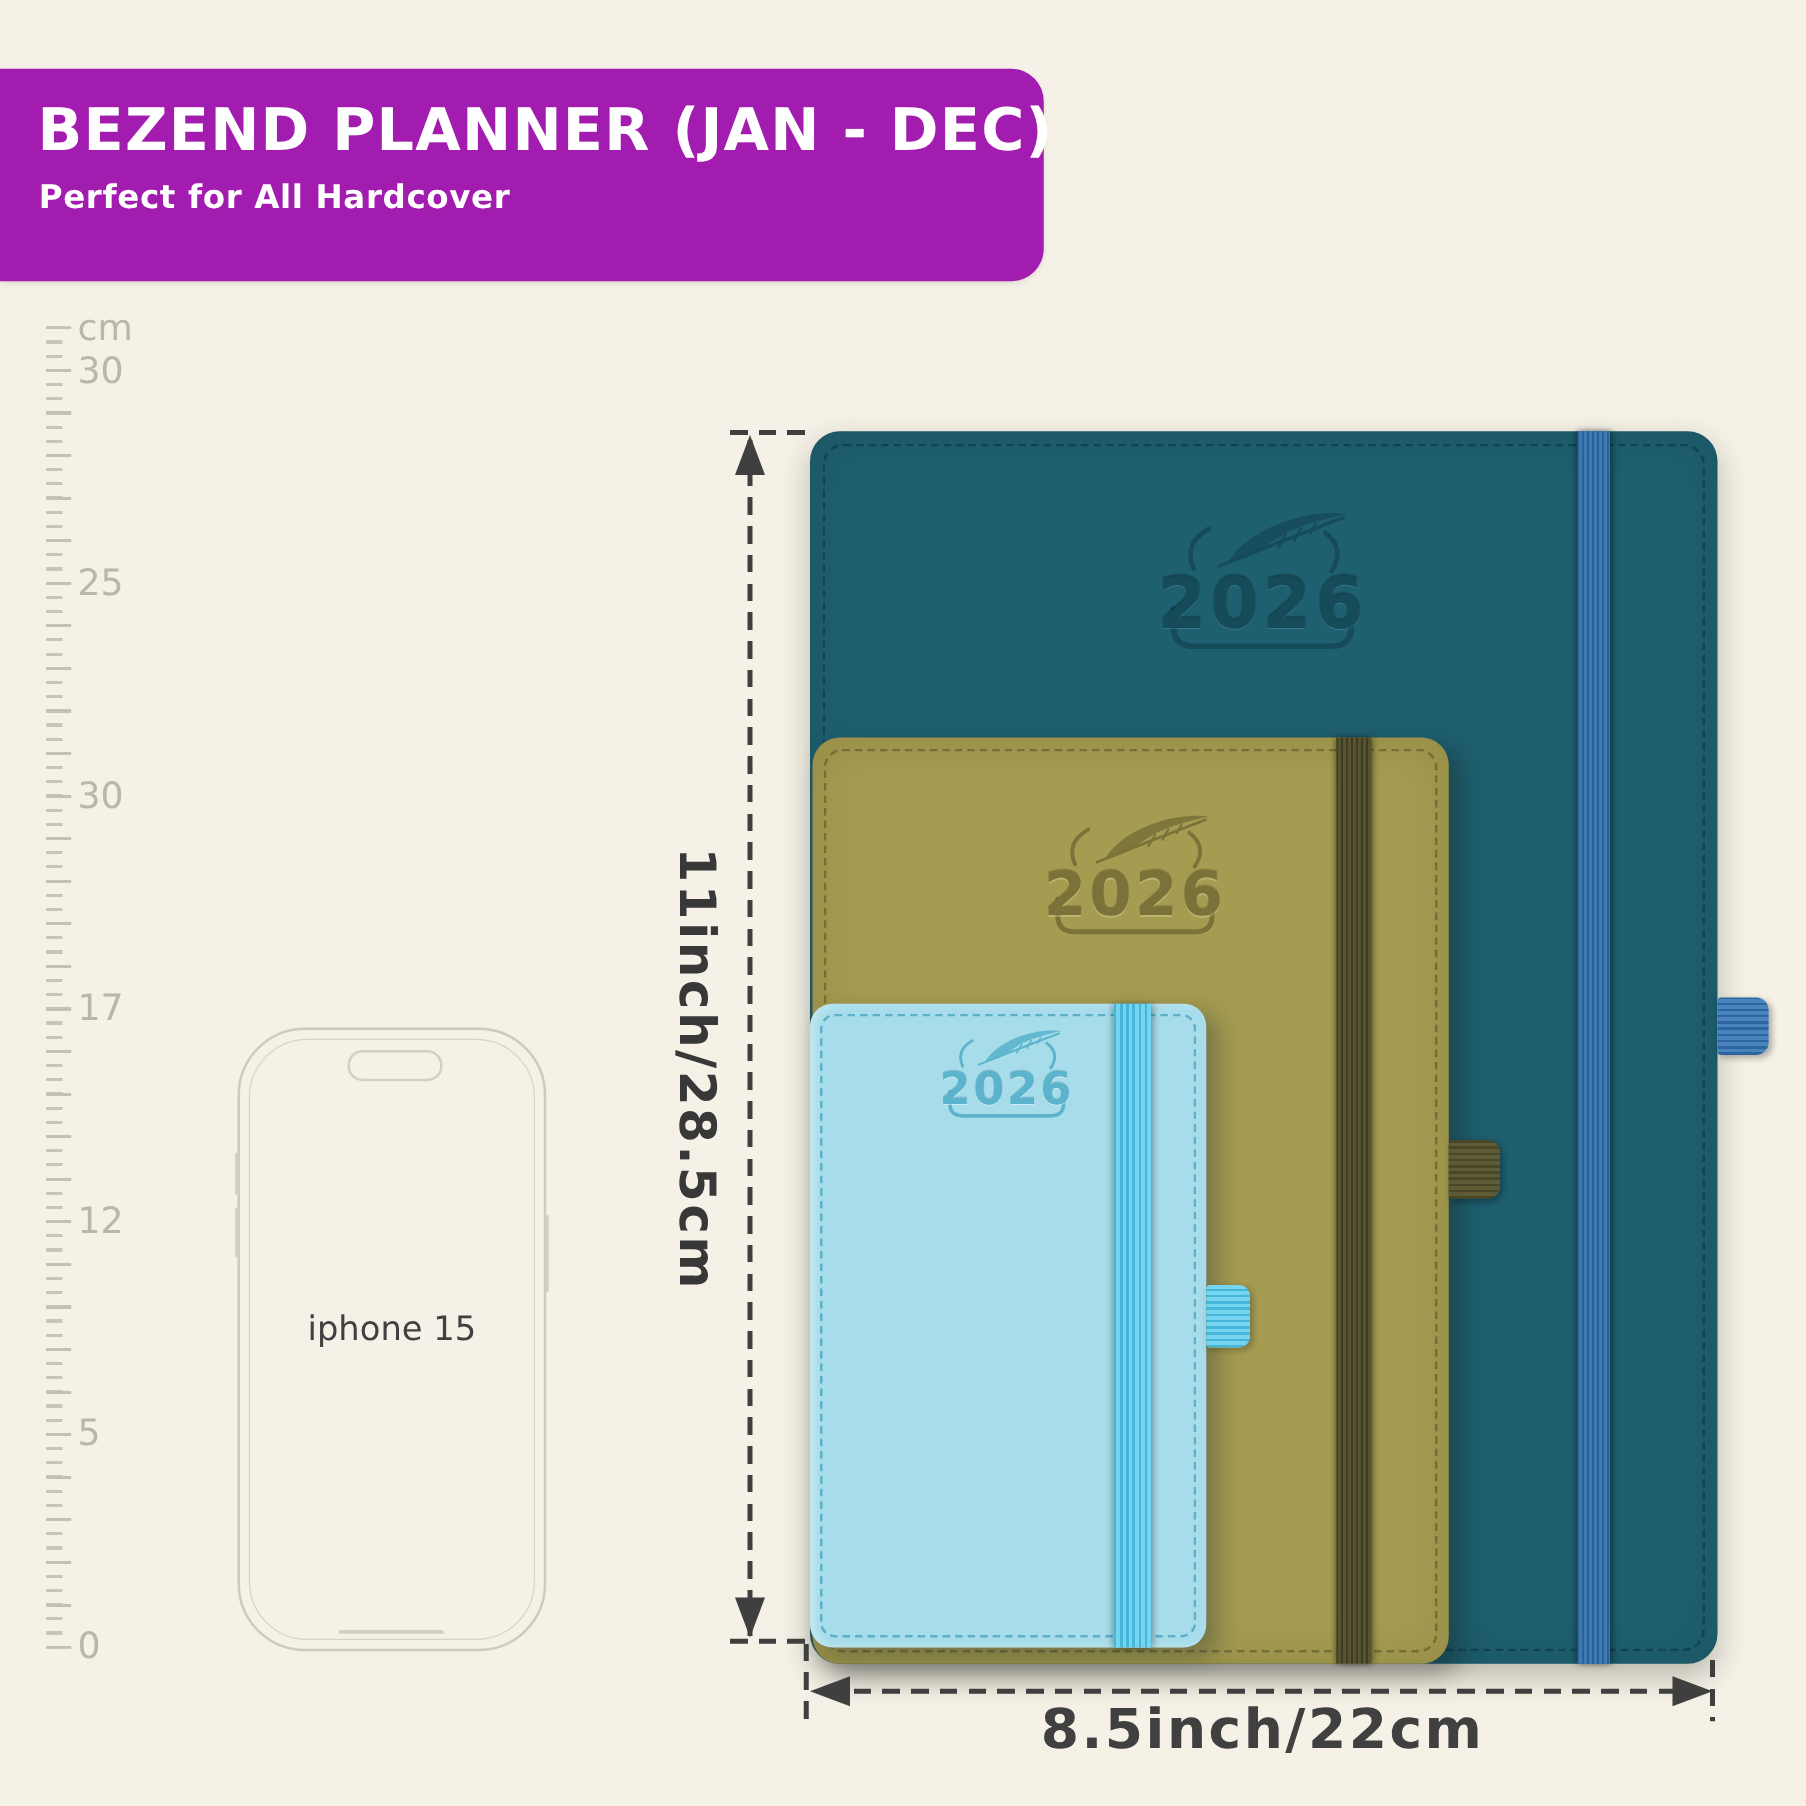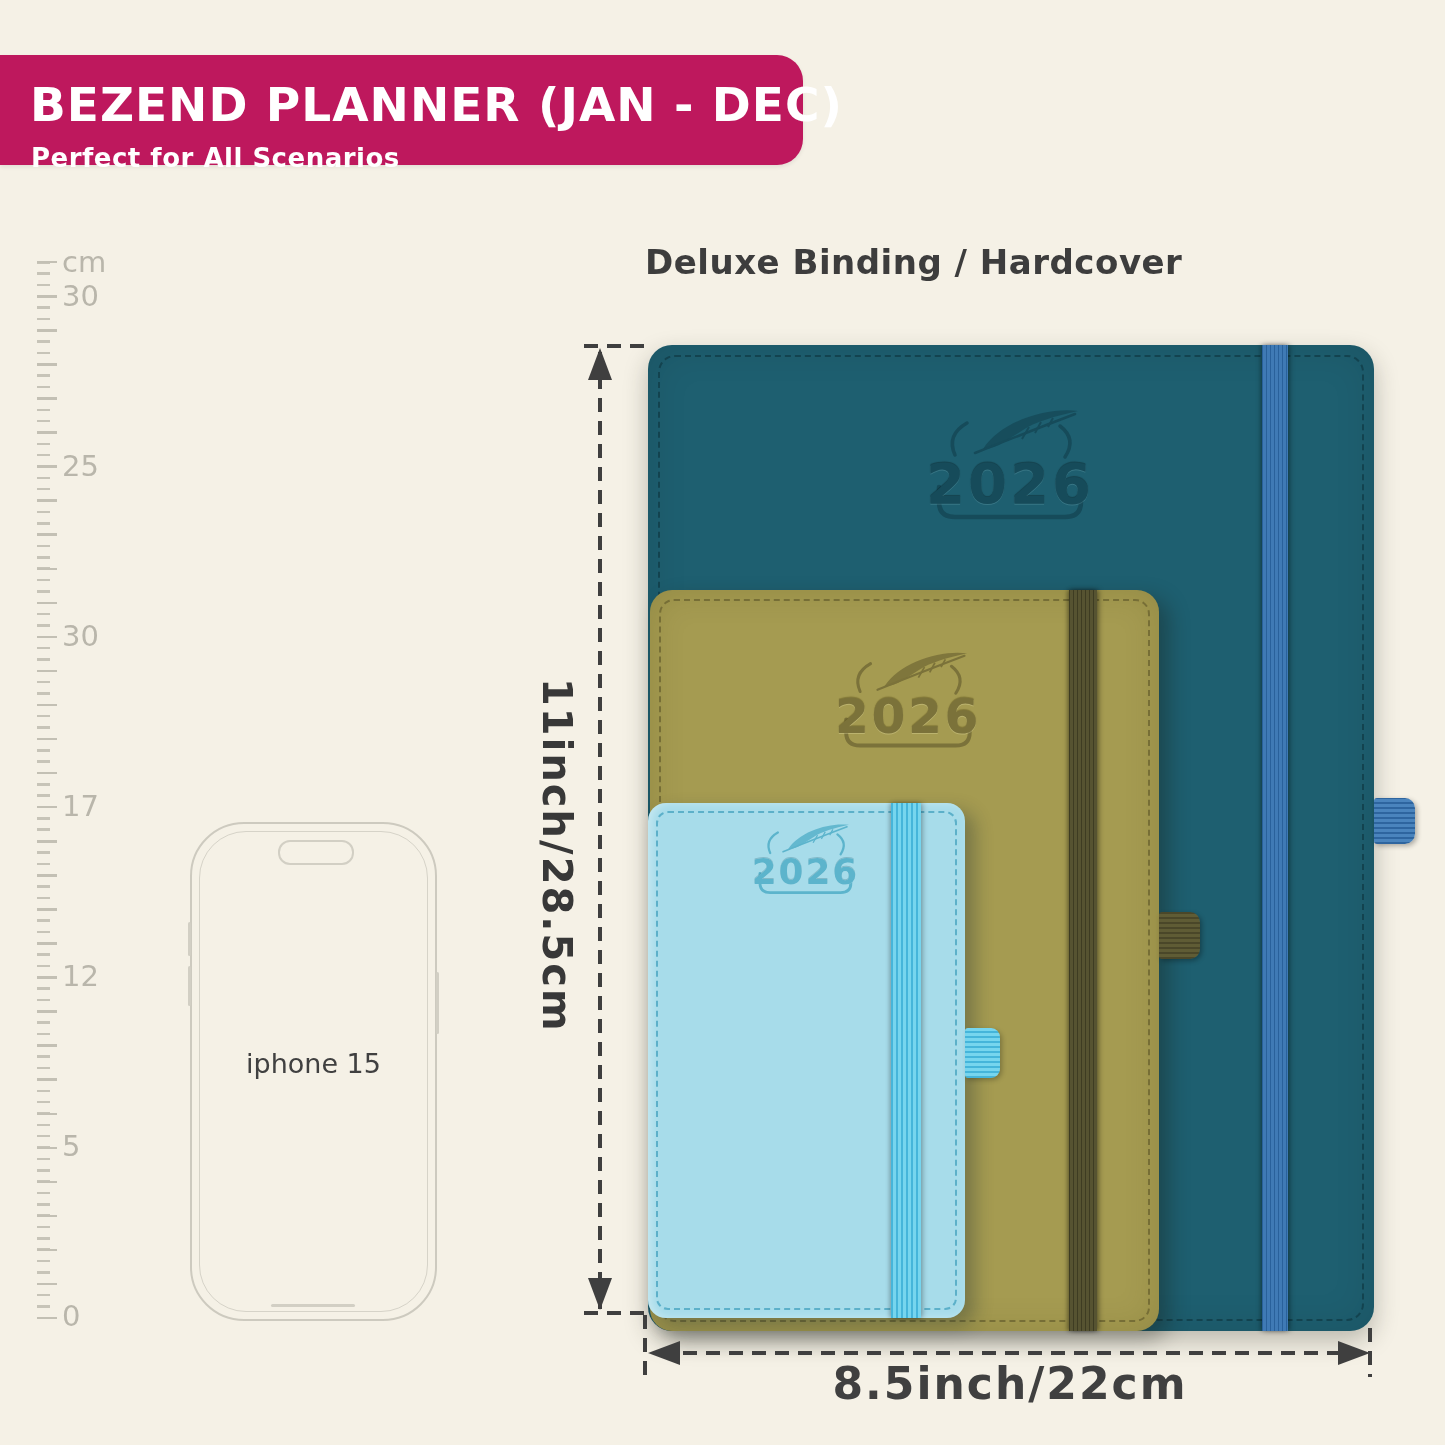--- a/index.html
+++ b/index.html
@@ -1,21 +1,21 @@
 <!DOCTYPE html>
 <html><head>
 <meta charset="utf-8">
 <style>
   html,body{margin:0;padding:0;background:#f5f1e6;}
   .canvas{position:relative;width:1445px;height:1445px;background:#f5f1e6;overflow:hidden;
           font-family:"DejaVu Sans",sans-serif;}
 
   
-  .banner{position:absolute;left:0;top:55px;width:803px;height:110px;background:#be185d;
-          border-radius:0 26px 26px 0;box-shadow:0 2px 4px rgba(0,0,0,.08);}
+  .banner{position:absolute;left:0;top:55px;width:803px;height:170px;background:#a21caf;
+          border-radius:0 26px 26px 0;box-shadow:0 2px 4px rgba(0,0,0,.08);padding-left:32px;}
   .banner-title{position:absolute;left:30px;top:22px;color:#fff;font-size:47px;font-weight:700;
                 letter-spacing:1px;white-space:nowrap;}
   .banner-sub{position:absolute;left:31px;top:88px;color:#fff;font-size:26px;font-weight:600;
               letter-spacing:.5px;}
 
   
   .headline{position:absolute;left:645px;top:237px;color:#3d3d3d;font-size:34px;font-weight:600;
             line-height:51px;letter-spacing:.5px;}
 
   
@@ -108,25 +108,24 @@
   .dim-label-h{position:absolute;left:650px;top:1358px;width:720px;text-align:center;color:#404040;
                font-size:44px;font-weight:600;letter-spacing:2px;background:none;}
 </style>
 </head>
 <body>
 
 <div class="canvas">
 
   <div class="banner">
     <div class="banner-title">BEZEND PLANNER (JAN - DEC)</div>
-    <div class="banner-sub">Perfect for All Scenarios</div>
+    <div class="banner-sub">Perfect for All Hardcover</div>
   </div>
 
   <div class="headline">
-    <div>Deluxe Binding / Hardcover</div>
   </div>
 
   <div>
     <div class="ruler-ticks"></div>
     <span class="ruler-label" style="top:246px">cm</span>
     <span class="ruler-label" style="top:280px">30</span>
     <span class="ruler-label" style="top:450px">25</span>
     <span class="ruler-label" style="top:620px">30</span>
     <span class="ruler-label" style="top:790px">17</span>
     <span class="ruler-label" style="top:960px">12</span>

